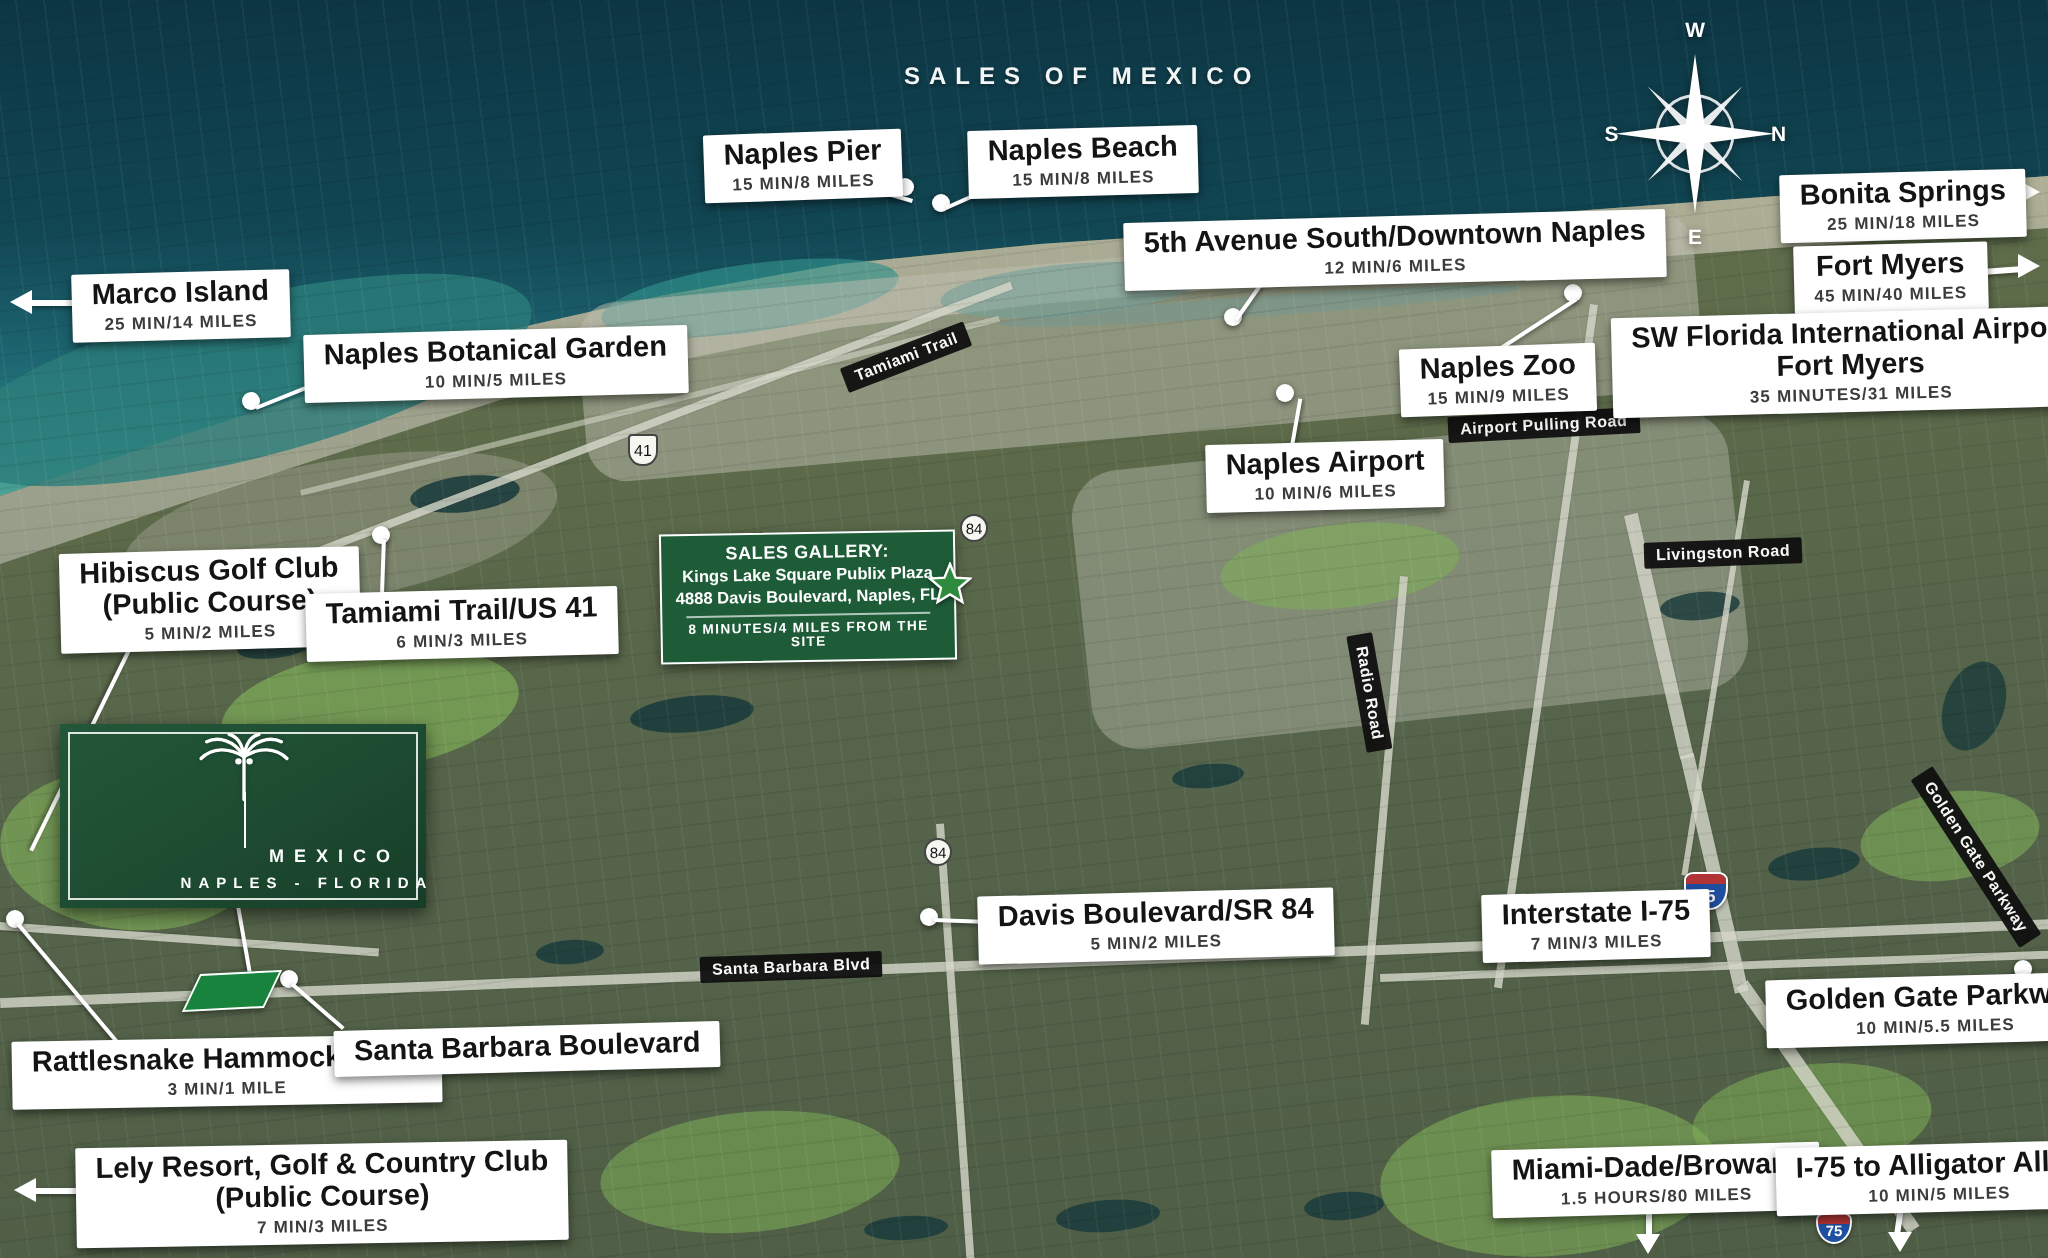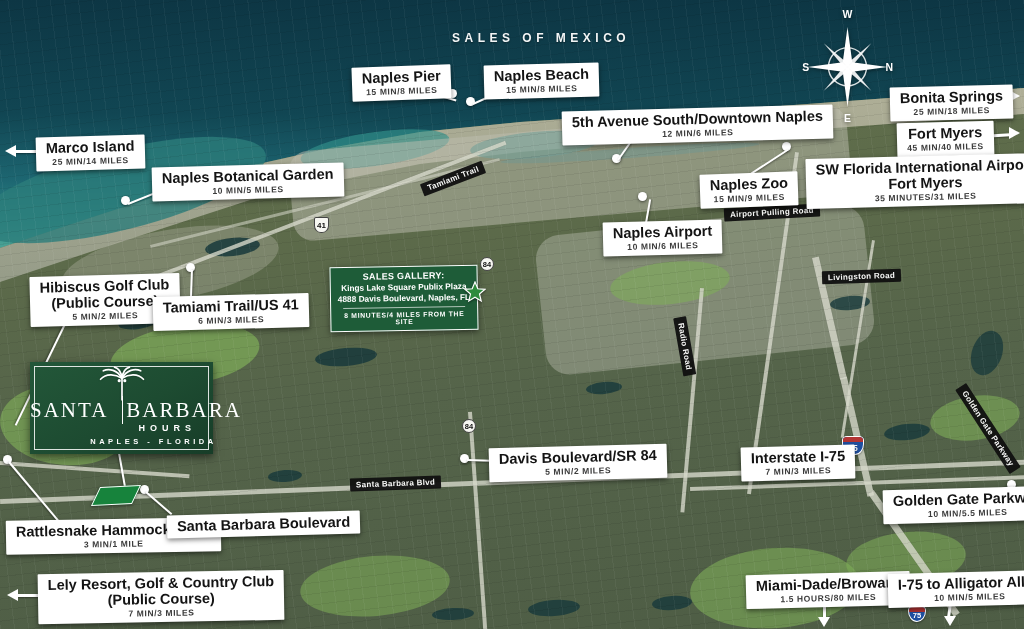--- a/index.html
+++ b/index.html
@@ -33,21 +33,21 @@
   
   .leader{position:absolute;height:2px;background:#fff;transform-origin:left center;box-shadow:0 1px 2px rgba(0,0,0,.4);}
   .dot{position:absolute;width:9px;height:9px;border-radius:50%;background:#fff;box-shadow:0 1px 3px rgba(0,0,0,.55);}
   .arrow-tail{position:absolute;background:#fff;box-shadow:0 1px 2px rgba(0,0,0,.4);}
   .arrow-head{position:absolute;width:0;height:0;}
   .ah-left{border-right:11px solid #fff;border-top:6px solid transparent;border-bottom:6px solid transparent;}
   .ah-right{border-left:11px solid #fff;border-top:6px solid transparent;border-bottom:6px solid transparent;}
   .ah-down{border-top:10px solid #fff;border-left:6px solid transparent;border-right:6px solid transparent;}
   
   .shield{position:absolute;display:flex;align-items:center;justify-content:center;
-          font-weight:700;color:#111;background:#f7f7f2;border:1px solid #444;}
+          font-weight:400;color:#111;background:#f7f7f2;border:1px solid #444;}
   .sh-oval{border-radius:50%;font-size:8px;}
   .sh-circle{border-radius:50%;font-size:7.5px;}
   .sh-us{border-radius:2px 2px 46% 46%;font-size:8px;}
   .i75{position:absolute;background:#1f4fa0;color:#fff;border:1px solid #fff;overflow:hidden;
        border-radius:5px 5px 9px 9px / 4px 4px 11px 11px;display:flex;align-items:flex-end;justify-content:center;
        font-weight:700;box-shadow:0 1px 2px rgba(0,0,0,.4);}
   .i75::before{content:"";position:absolute;top:0;left:0;right:0;height:5px;background:#b33434;}
   .i75 span{position:relative;line-height:1;padding-bottom:2px;}
   
   .logo{position:absolute;left:30px;top:362px;width:183px;height:92px;
@@ -319,22 +319,18 @@
         <path d="M30 14 C25 5 16 3 10 6"></path>
         <path d="M30 14 C35 5 44 3 50 6"></path>
         <path d="M30 14 C29 6 26 3 22 2"></path>
         <path d="M30 14 C31 6 34 3 38 2"></path>
         <path d="M30 14 L30 37"></path>
       </g>
       <circle cx="27" cy="16.5" r="1.7" fill="#fff"></circle>
       <circle cx="33" cy="16.5" r="1.7" fill="#fff"></circle>
     </svg>
     <div class="trunk"></div>
-    <div class="logo-row">
-      <span class="lft">SANTA</span>
-      <span class="rgt">BARBARA</span>
-    </div>
-    <div class="logo-place">HOURS</div>
+    <div class="logo-place">MEXICO</div>
     <div class="logo-city">NAPLES - FLORIDA</div>
   </div>
   <div class="site-parcel"></div>
 
 </div>
 
 </body></html>

